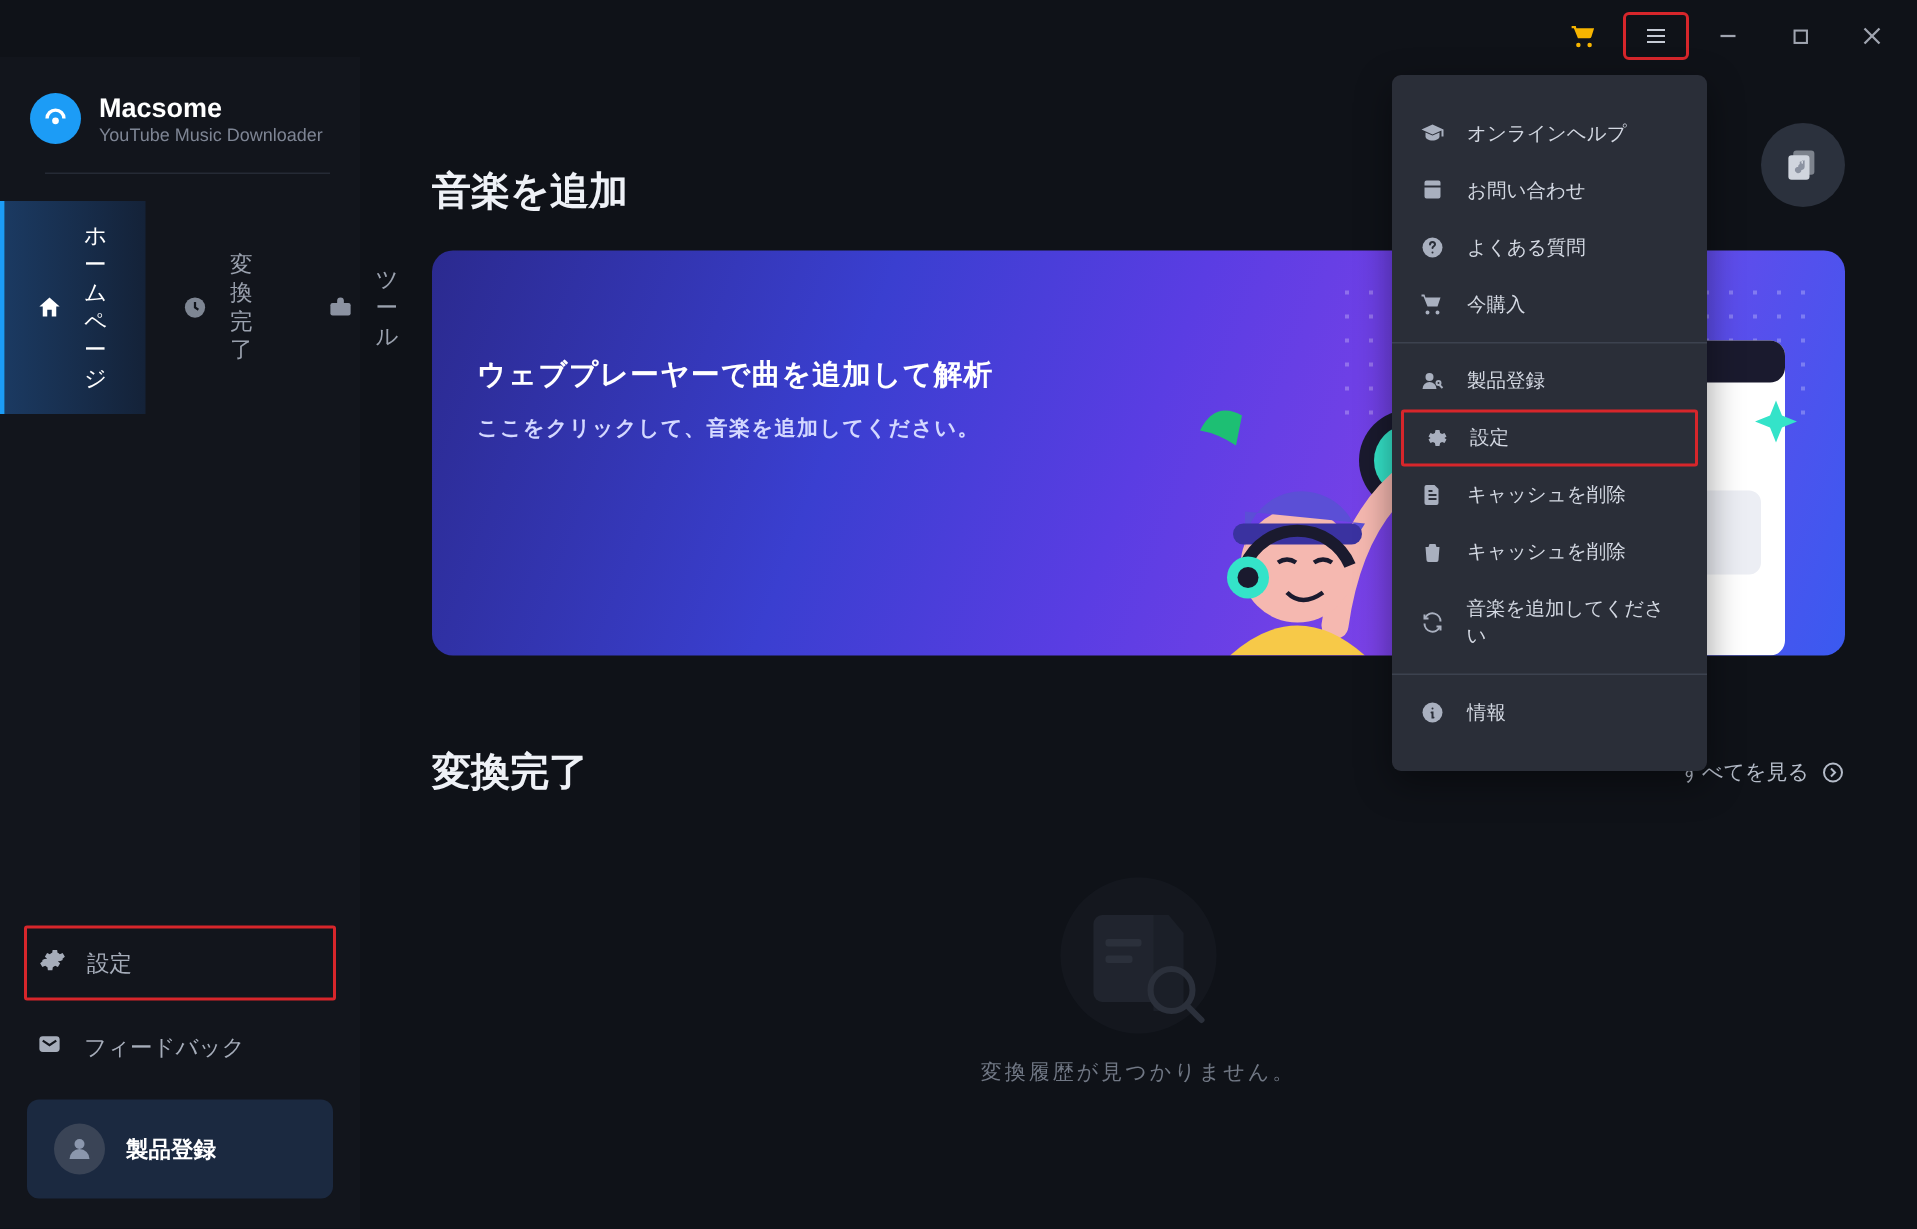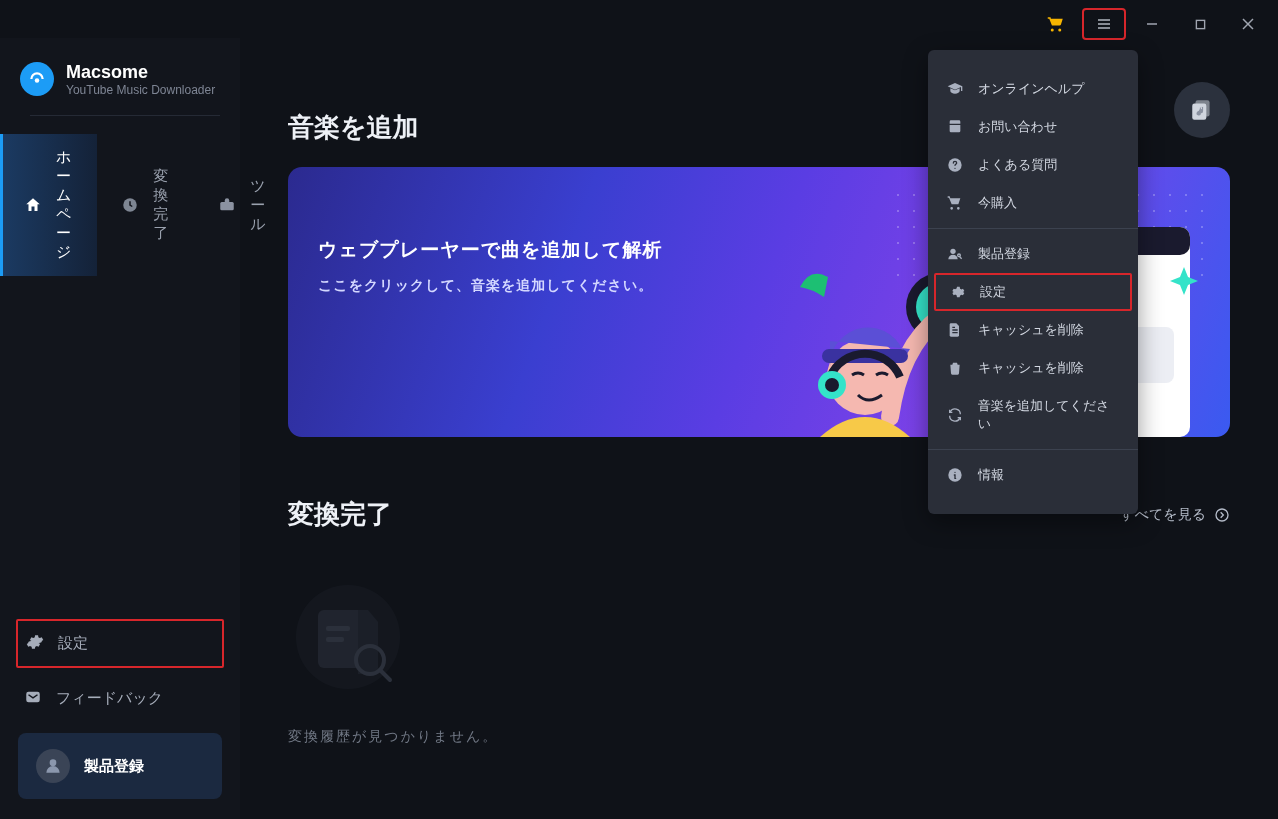--- a/index.html
+++ b/index.html
@@ -41,21 +41,21 @@
 .add-card .txt h3 { font-size:19px; color:#fff; font-weight:700; letter-spacing:1px; }
 .add-card .txt p { font-size:14px; color:#d4d8ff; margin-top:14px; letter-spacing:1px;font-weight:bold; }
 .illus { position:absolute; right:30px; bottom:0; width:440px; height:260px; }
 
 .fab { position:absolute; right:48px; top:82px; width:56px; height:56px; border-radius:50%; background:#2b313d; display:flex; align-items:center; justify-content:center; cursor:pointer; z-index:5; }
 
 .history { margin-top:60px; }
 .history-head { display:flex; justify-content:space-between; align-items:center; margin-bottom:40px; }
 .history-head h2 { font-size:26px; font-weight:700; color:#eef1f6; }
 .view-all { font-size:14px; color:#b5bcc9; display:flex; align-items:center; gap:8px; cursor:pointer; }
-.empty { display:flex; flex-direction:column; gap:36px; padding-top:10px; }
+.empty { display:flex; flex-direction:column; align-items:center; gap:14px; padding-top:10px; }
 .empty-ic { width:120px; height:110px; opacity:.4; }
 .empty-txt { font-size:14px; color:#717885; letter-spacing:2px; }
 
 
 .menu { position:absolute; top:50px; right:140px; width:210px; background:#2a2e38; border-radius:6px; padding:20px 0; z-index:30; box-shadow:0 8px 24px rgba(0,0,0,.4); }
 .menu-item { display:flex; align-items:center; gap:14px; padding:10px 18px; font-size:13px; color:#d3d8e2; cursor:pointer; }
 .menu-item.highlight-menu { border:2px solid #d7262b; margin:0 6px; padding:8px 12px; border-radius:2px; }
 .menu-sep { height:1px; background:#3c424f; margin:6px 0; }
 .menu-item .mi { width:18px; height:18px; display:flex; align-items:center; justify-content:center; color:#a9b0bf; }
 </style>

